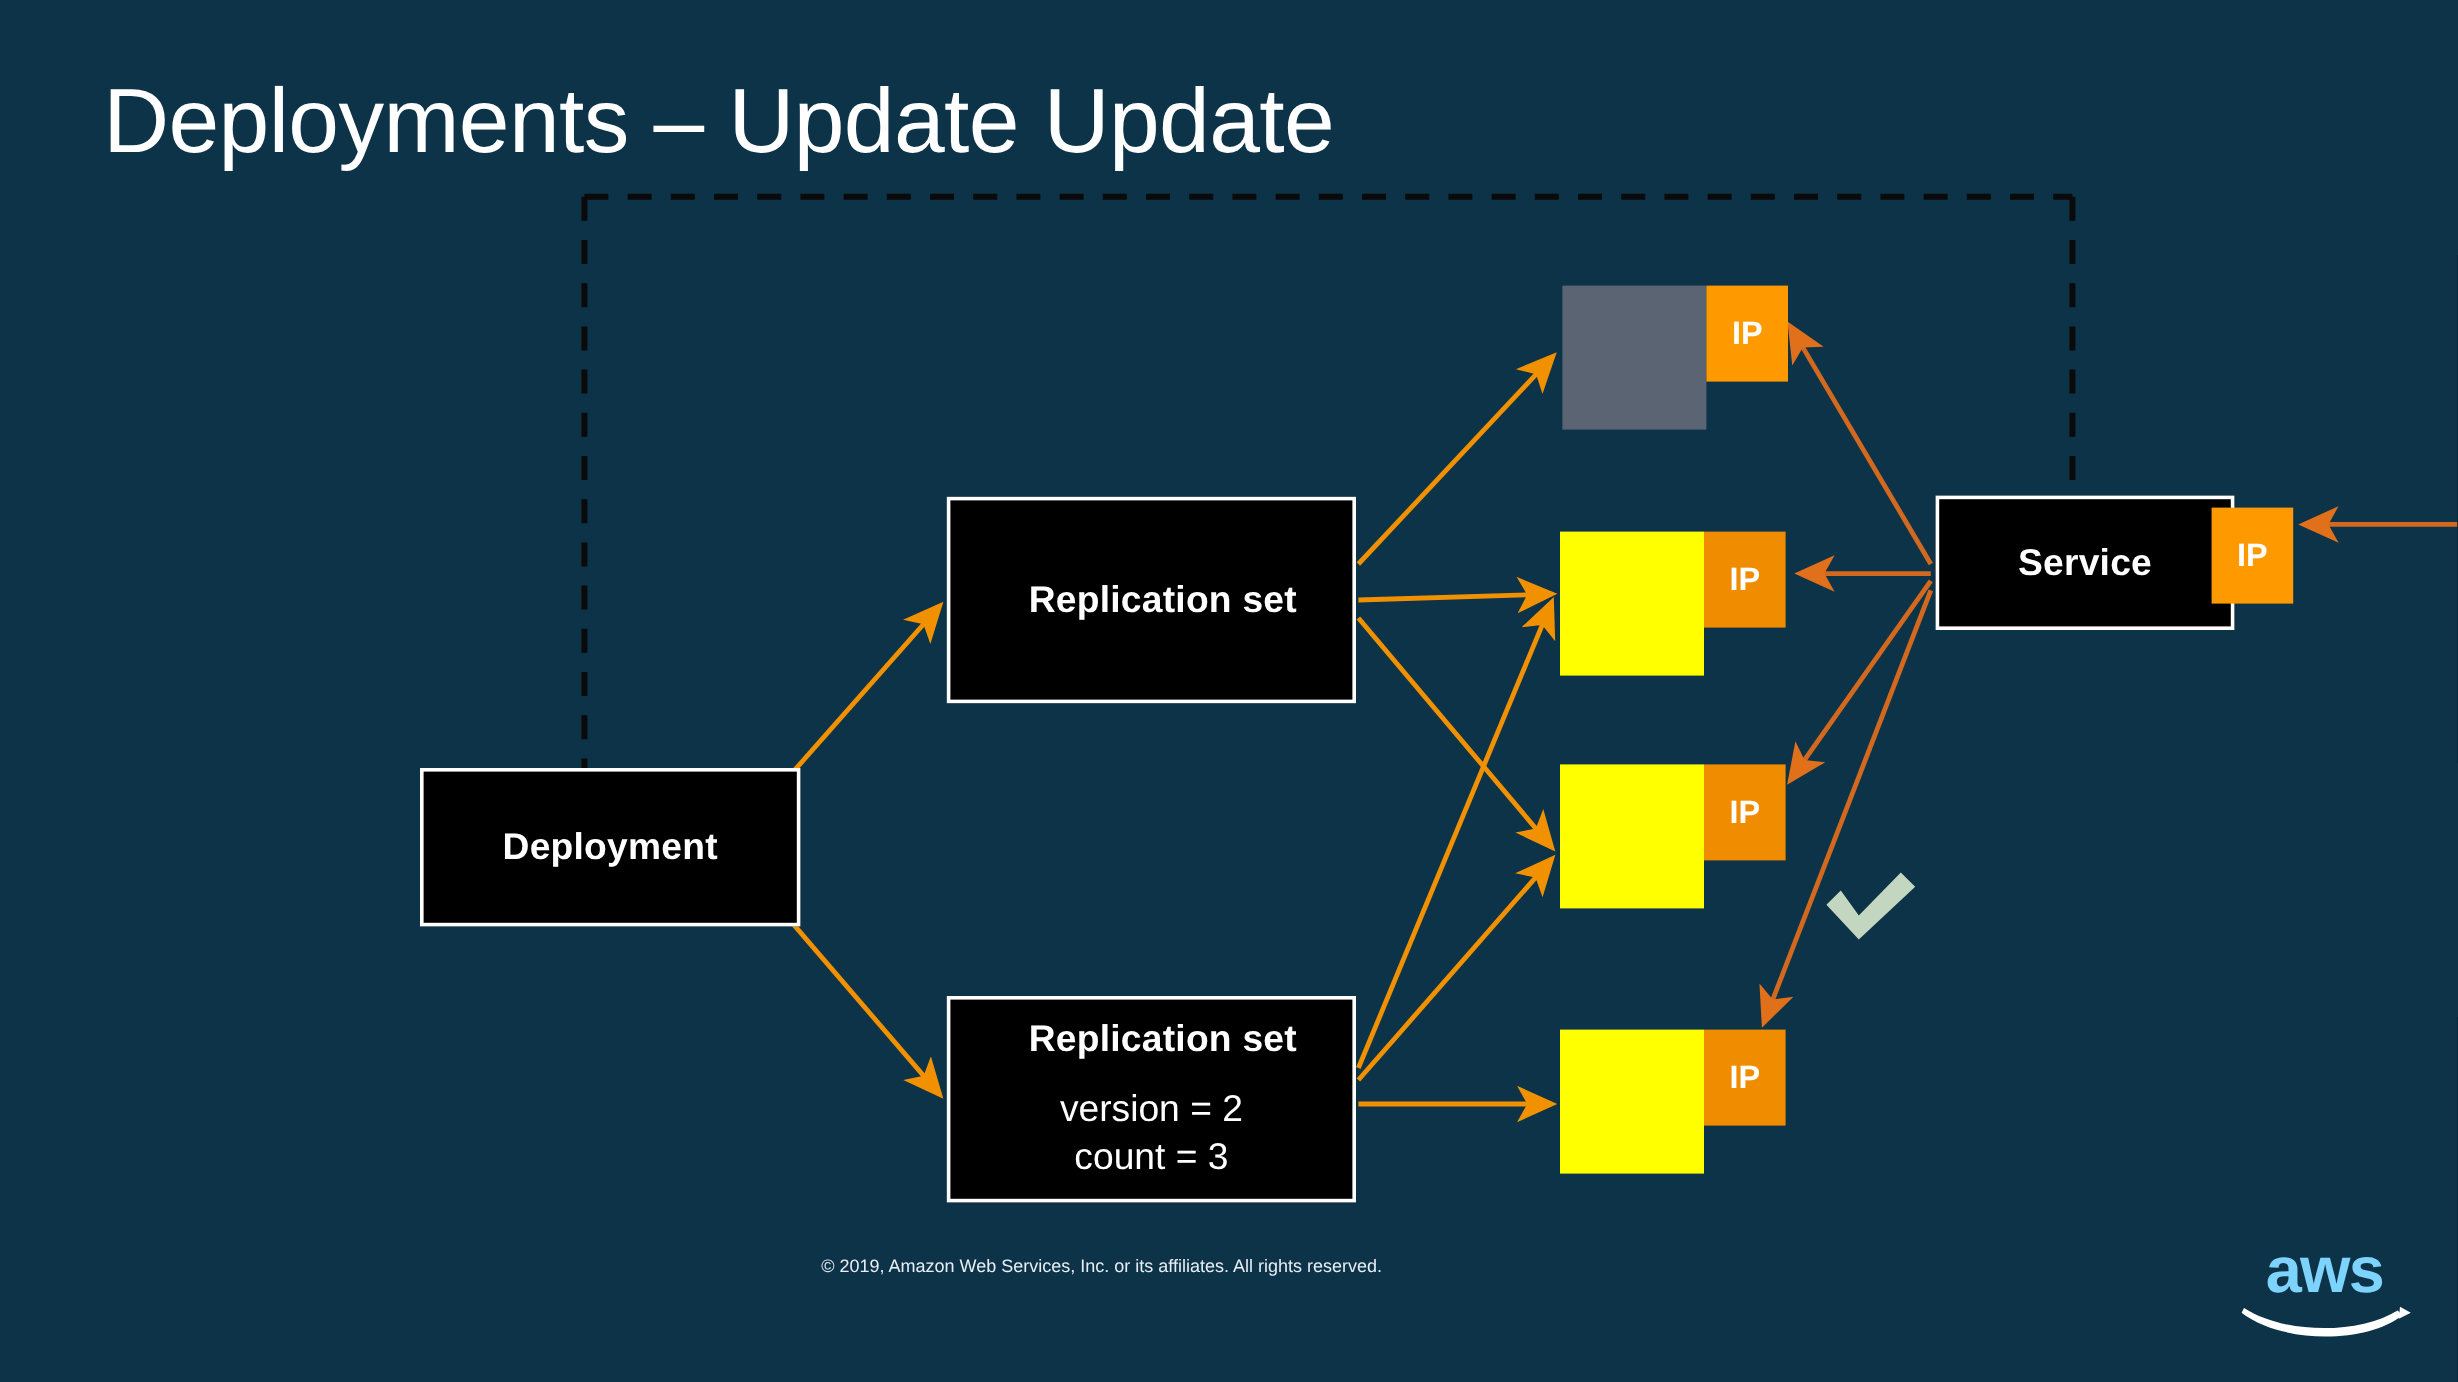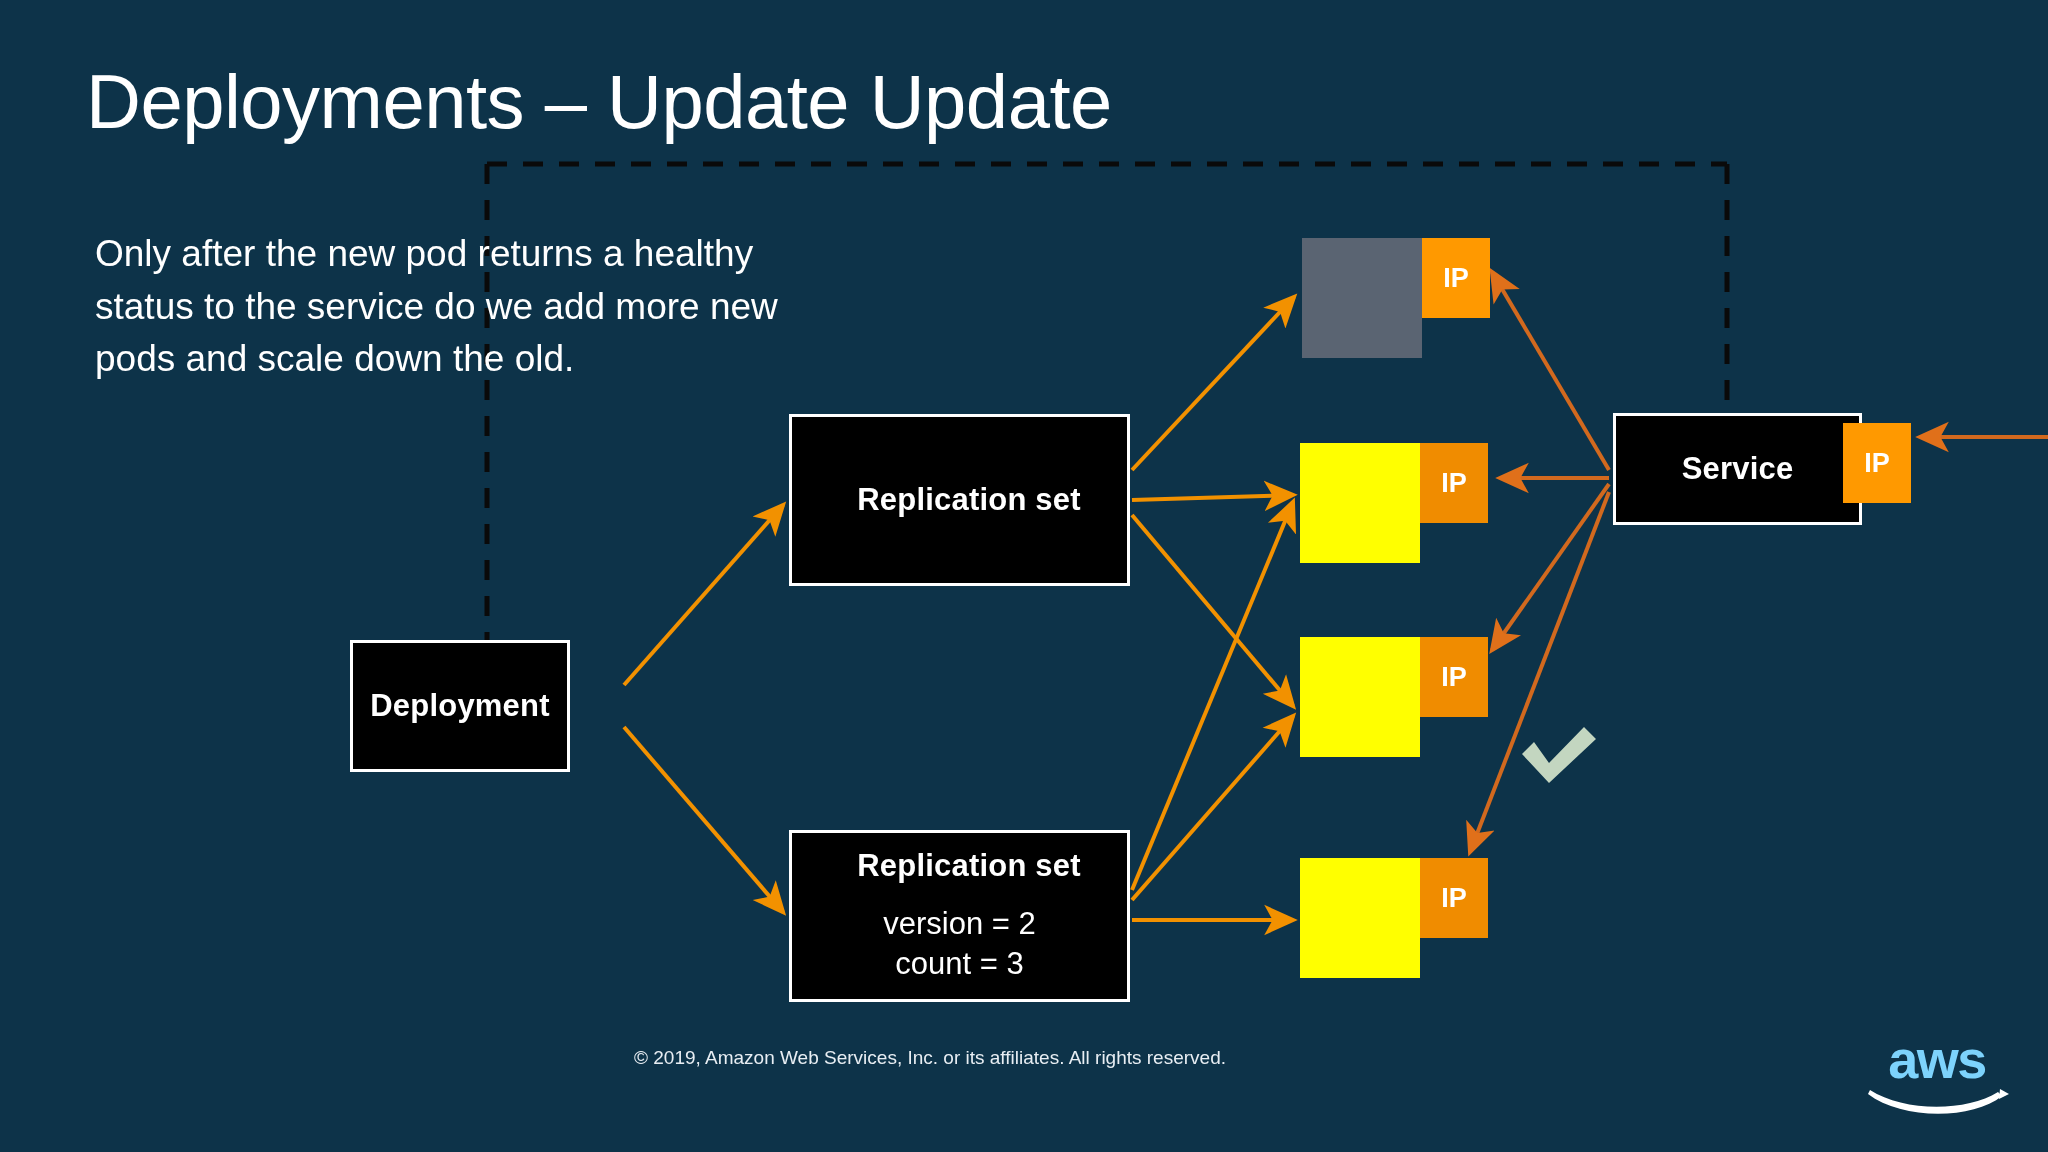--- a/index.html
+++ b/index.html
@@ -80,21 +80,21 @@
   }
   .node-lines {
     margin-top: 20px;
     text-align: center;
     font-size: 31px;
     font-weight: 400;
     line-height: 1.28;
   }
   .node-box.single .node-title { margin: 0; }
 
-  #deployment-box { left: 350px; top: 640px; width: 220px; height: 132px; }
+  #deployment-box { left: 350px; top: 640px; width: 317px; height: 132px; }
   #replicaset-1-box { left: 789px; top: 414px; width: 341px; height: 172px; }
   #replicaset-2-box { left: 789px; top: 830px; width: 341px; height: 172px; }
   #service-box { left: 1613px; top: 413px; width: 249px; height: 112px; }
 
   
   .pod {
     position: absolute;
     width: 120px;
     height: 120px;
     z-index: 4;
@@ -127,25 +127,24 @@
     z-index: 6;
   }
 
   
   .footer-copy {
     position: absolute;
     left: 0;
     top: 1047px;
     width: 1836px;
     text-align: center;
-    font-size: 19px;
+    font-size: 15px;
     color: #e8eef3;
     font-weight: 400;
     z-index: 6;
-    padding-left: 12px;
   }
   .aws-logo {
     position: absolute;
     left: 1862px;
     top: 1032px;
     width: 150px;
     height: 86px;
     z-index: 6;
   }
   .aws-logo .wordmark {
@@ -167,21 +166,20 @@
 
   <svg class="dash-layer" viewBox="0 0 2048 1152" width="2048" height="1152">
 
     <line x1="487" y1="164" x2="1727" y2="164" stroke="#0a0a0a" stroke-width="5" stroke-dasharray="20 16"></line>
 
     <line x1="487" y1="164" x2="487" y2="641" stroke="#0a0a0a" stroke-width="5" stroke-dasharray="20 16"></line>
 
     <line x1="1727" y1="164" x2="1727" y2="414" stroke="#0a0a0a" stroke-width="5" stroke-dasharray="20 16"></line>
   </svg>
 
-  <div class="body-copy">Only after the new pod returns a healthy status to the service do we add more new pods and scale down the old.</div>
 
   <svg class="arrow-layer" viewBox="0 0 2048 1152" width="2048" height="1152">
     <defs>
       <marker id="ah-orange" markerWidth="9" markerHeight="9" refX="7.2" refY="4.5" orient="auto" markerUnits="strokeWidth">
         <path d="M0,0.7 L8.4,4.5 L0,8.3 L2.1,4.5 Z" fill="#f29100"></path>
       </marker>
       <marker id="ah-rust" markerWidth="9" markerHeight="9" refX="7.2" refY="4.5" orient="auto" markerUnits="strokeWidth">
         <path d="M0,0.7 L8.4,4.5 L0,8.3 L2.1,4.5 Z" fill="#e0701a"></path>
       </marker>
     </defs>

